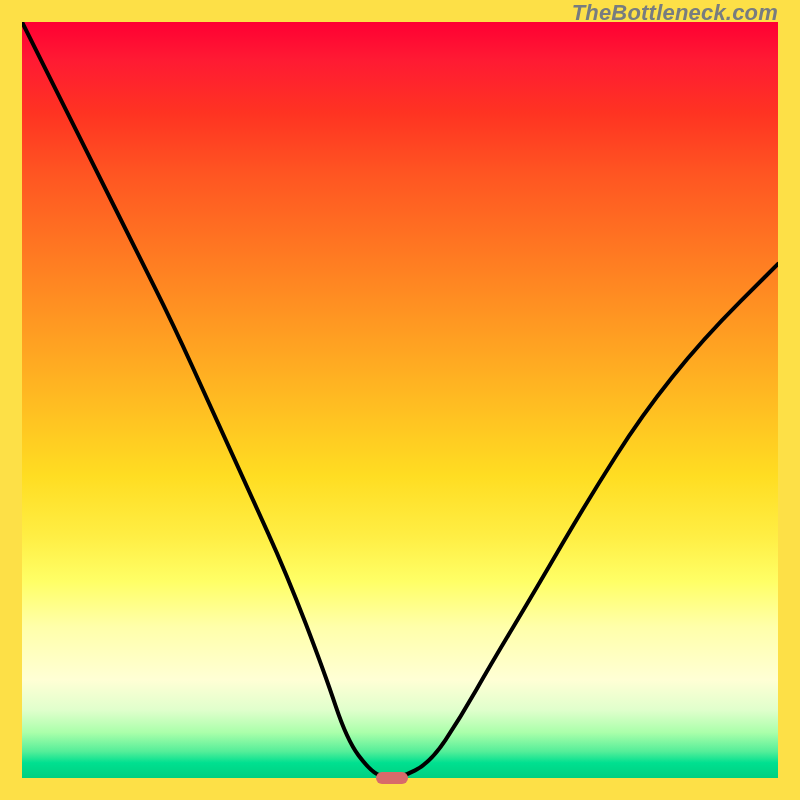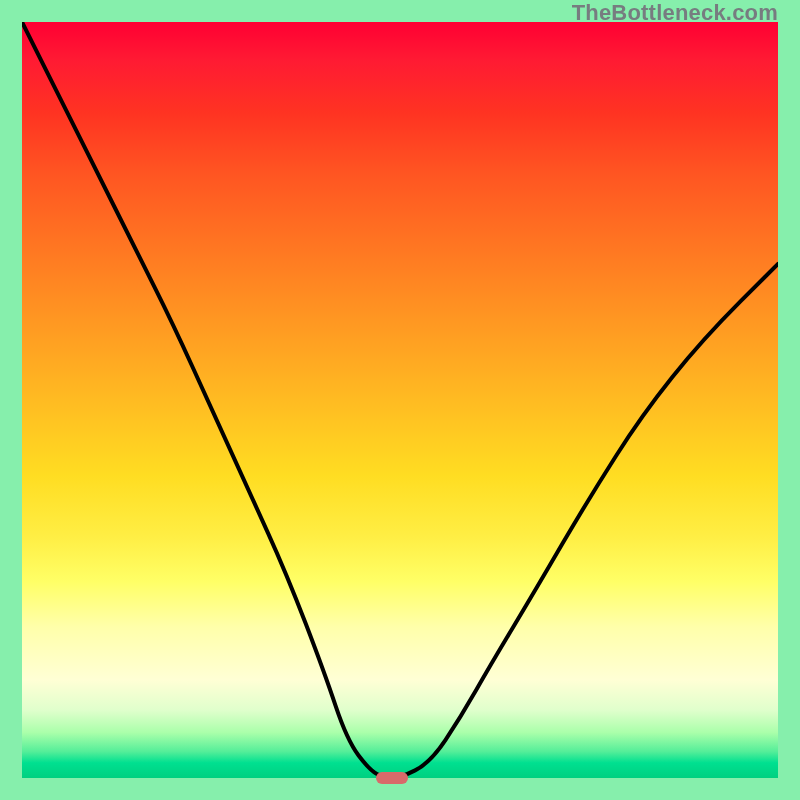--- a/index.html
+++ b/index.html
@@ -8,21 +8,22 @@
     width: 800px;
     height: 800px;
     background: #000;
     font-family: Arial, Helvetica, sans-serif;
     overflow: hidden;
   }
   .stage {
     position: relative;
     width: 800px;
     height: 800px;
-    background: #86efac;
+    background: #fde047;
+    font-style: italic;
   }
   .plot-area {
     position: absolute;
     left: 22px;
     top: 22px;
     width: 756px;
     height: 756px;
     
     background:
       linear-gradient(

